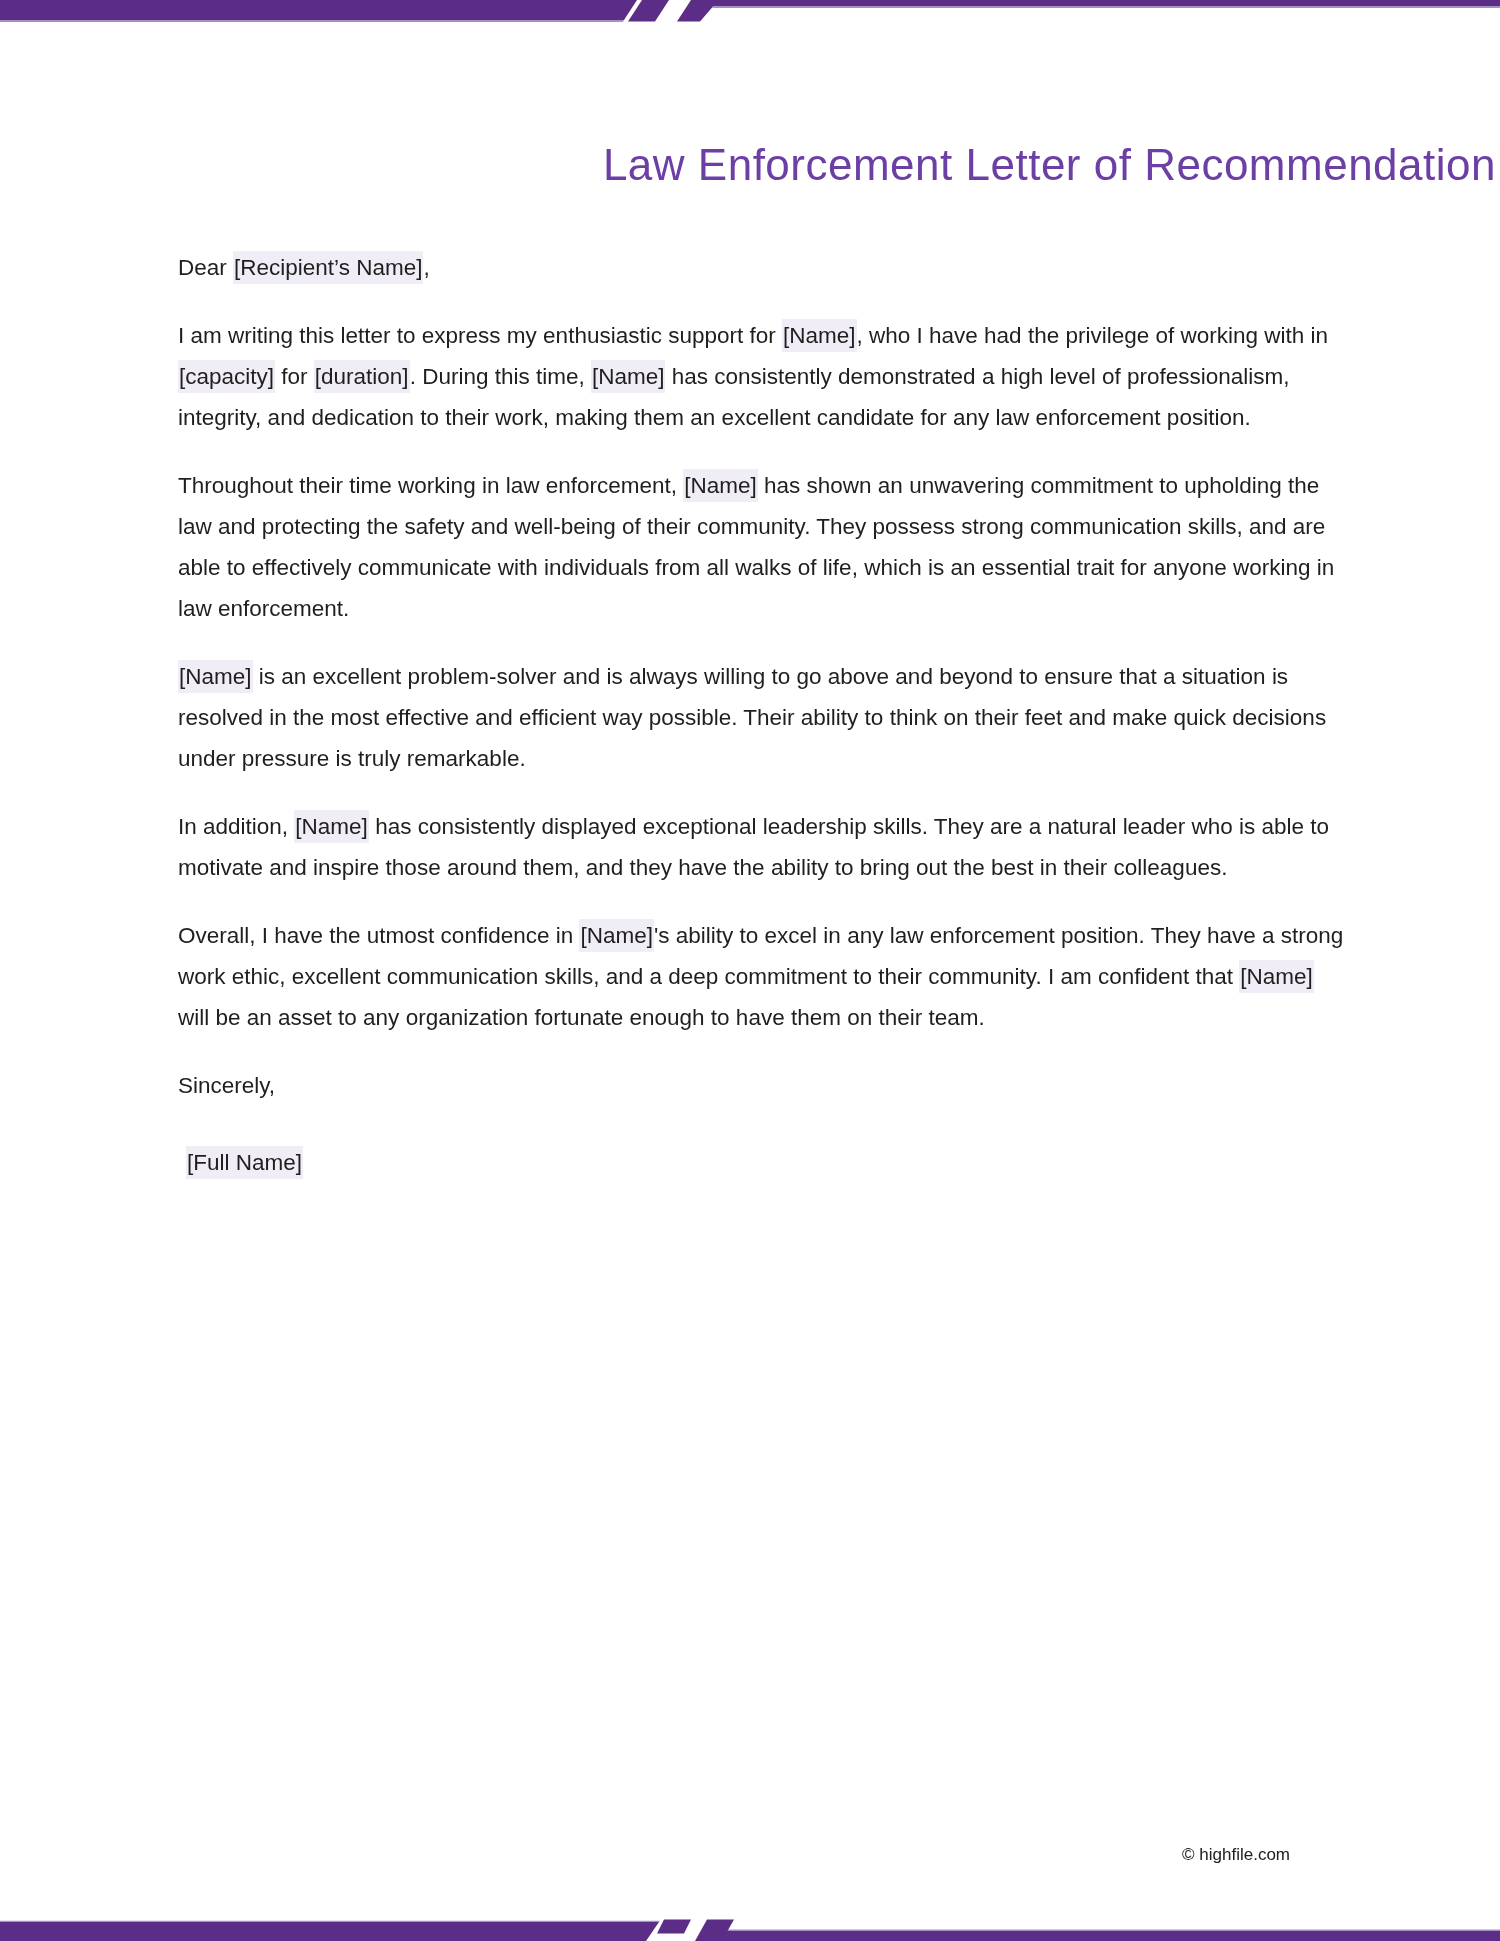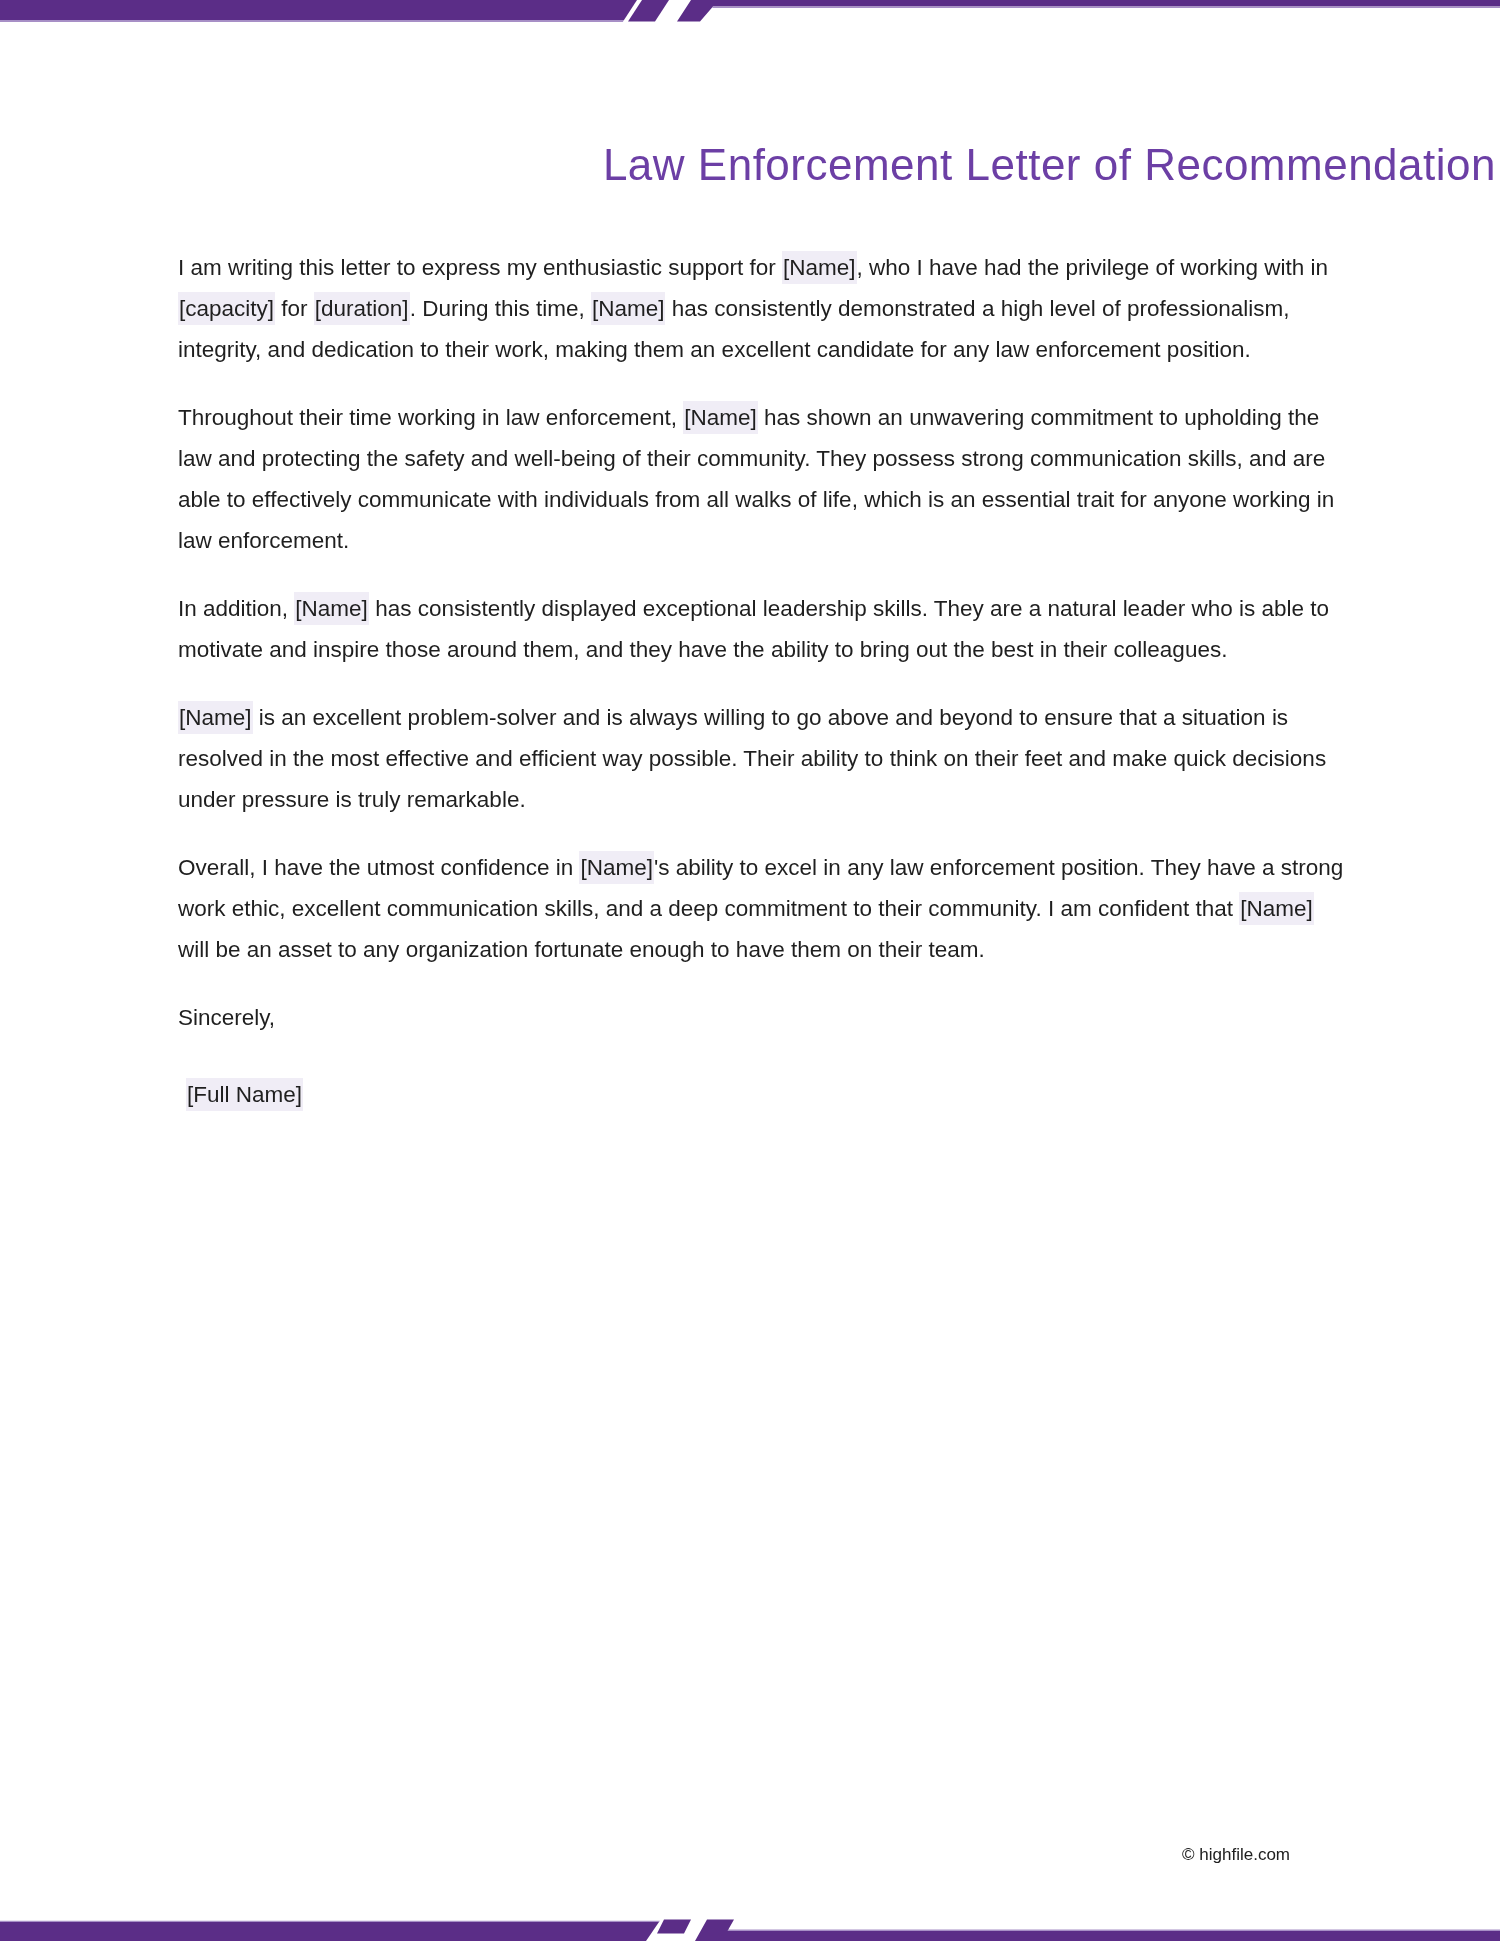--- a/index.html
+++ b/index.html
@@ -59,24 +59,25 @@
   <path class="deco-dark" d="M0,0 L637,0 L624,20 L0,20 Z"></path>
   <path class="deco-light" d="M0,20 L624,20 L622.8,22 L0,22 Z"></path>
   <path class="deco-dark" d="M642,0 L669,0 L655,21.5 L628,21.5 Z"></path>
   <path class="deco-dark" d="M691,0 L1500,0 L1500,6.5 L713,6.5 L700,21.5 L677,21.5 Z"></path>
   <path class="deco-light" d="M713,6.5 L1500,6.5 L1500,8 L712,8 Z"></path>
 </svg>
 
 <h1 class="page-title">Law Enforcement Letter of Recommendation</h1>
 
 <div class="letter">
+  <p><span>Dear </span><span class="hl">[Recipient’s Name]</span><span>,</span></p>
   <p><span>I am writing this letter to express my enthusiastic support for </span><span class="hl">[Name]</span><span>, who I have had the privilege of working with in </span><span class="hl">[capacity]</span><span> for </span><span class="hl">[duration]</span><span>. During this time, </span><span class="hl">[Name]</span><span> has consistently demonstrated a high level of professionalism, integrity, and dedication to their work, making them an excellent candidate for any law enforcement position.</span></p>
   <p><span>Throughout their time working in law enforcement, </span><span class="hl">[Name]</span><span> has shown an unwavering commitment to upholding the law and protecting the safety and well-being of their community. They possess strong communication skills, and are able to effectively communicate with individuals from all walks of life, which is an essential trait for anyone working in law enforcement.</span></p>
+  <p><span class="hl">[Name]</span><span> is an excellent problem-solver and is always willing to go above and beyond to ensure that a situation is resolved in the most effective and efficient way possible. Their ability to think on their feet and make quick decisions under pressure is truly remarkable.</span></p>
   <p><span>In addition, </span><span class="hl">[Name]</span><span> has consistently displayed exceptional leadership skills. They are a natural leader who is able to motivate and inspire those around them, and they have the ability to bring out the best in their colleagues.</span></p>
-  <p><span class="hl">[Name]</span><span> is an excellent problem-solver and is always willing to go above and beyond to ensure that a situation is resolved in the most effective and efficient way possible. Their ability to think on their feet and make quick decisions under pressure is truly remarkable.</span></p>
   <p><span>Overall, I have the utmost confidence in </span><span class="hl">[Name]</span><span>'s ability to excel in any law enforcement position. They have a strong work ethic, excellent communication skills, and a deep commitment to their community. I am confident that </span><span class="hl">[Name]</span><span> will be an asset to any organization fortunate enough to have them on their team.</span></p>
   <p><span>Sincerely,</span></p>
   <p class="signature"><span class="hl">[Full Name]</span></p>
 </div>
 
 <div class="footer-credit">© highfile.com</div>
 
 <svg class="deco deco-bottom" viewBox="0 0 1500 45" preserveAspectRatio="none">
   <path class="deco-light" d="M0,24.7 L660,24.7 L659,26 L0,26 Z"></path>
   <path class="deco-dark" d="M0,26 L659,26 L646,45 L0,45 Z"></path>

